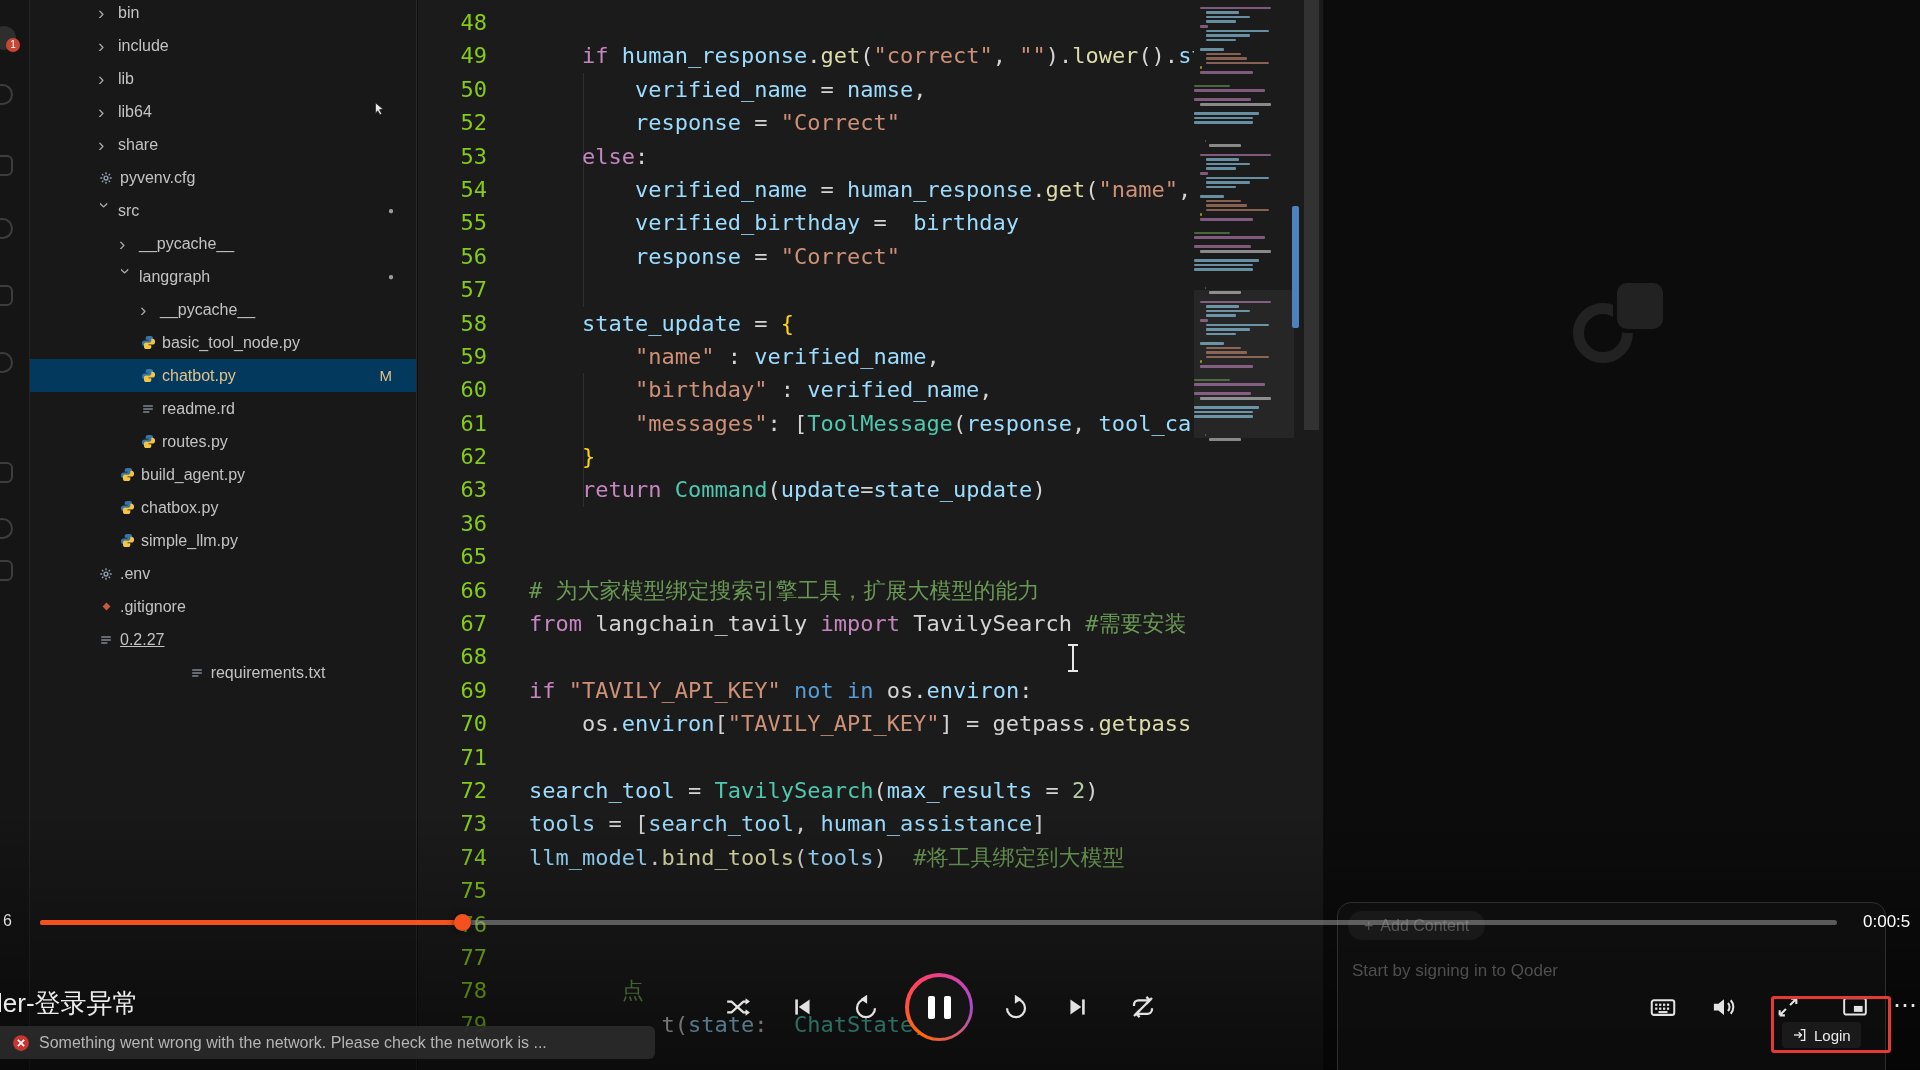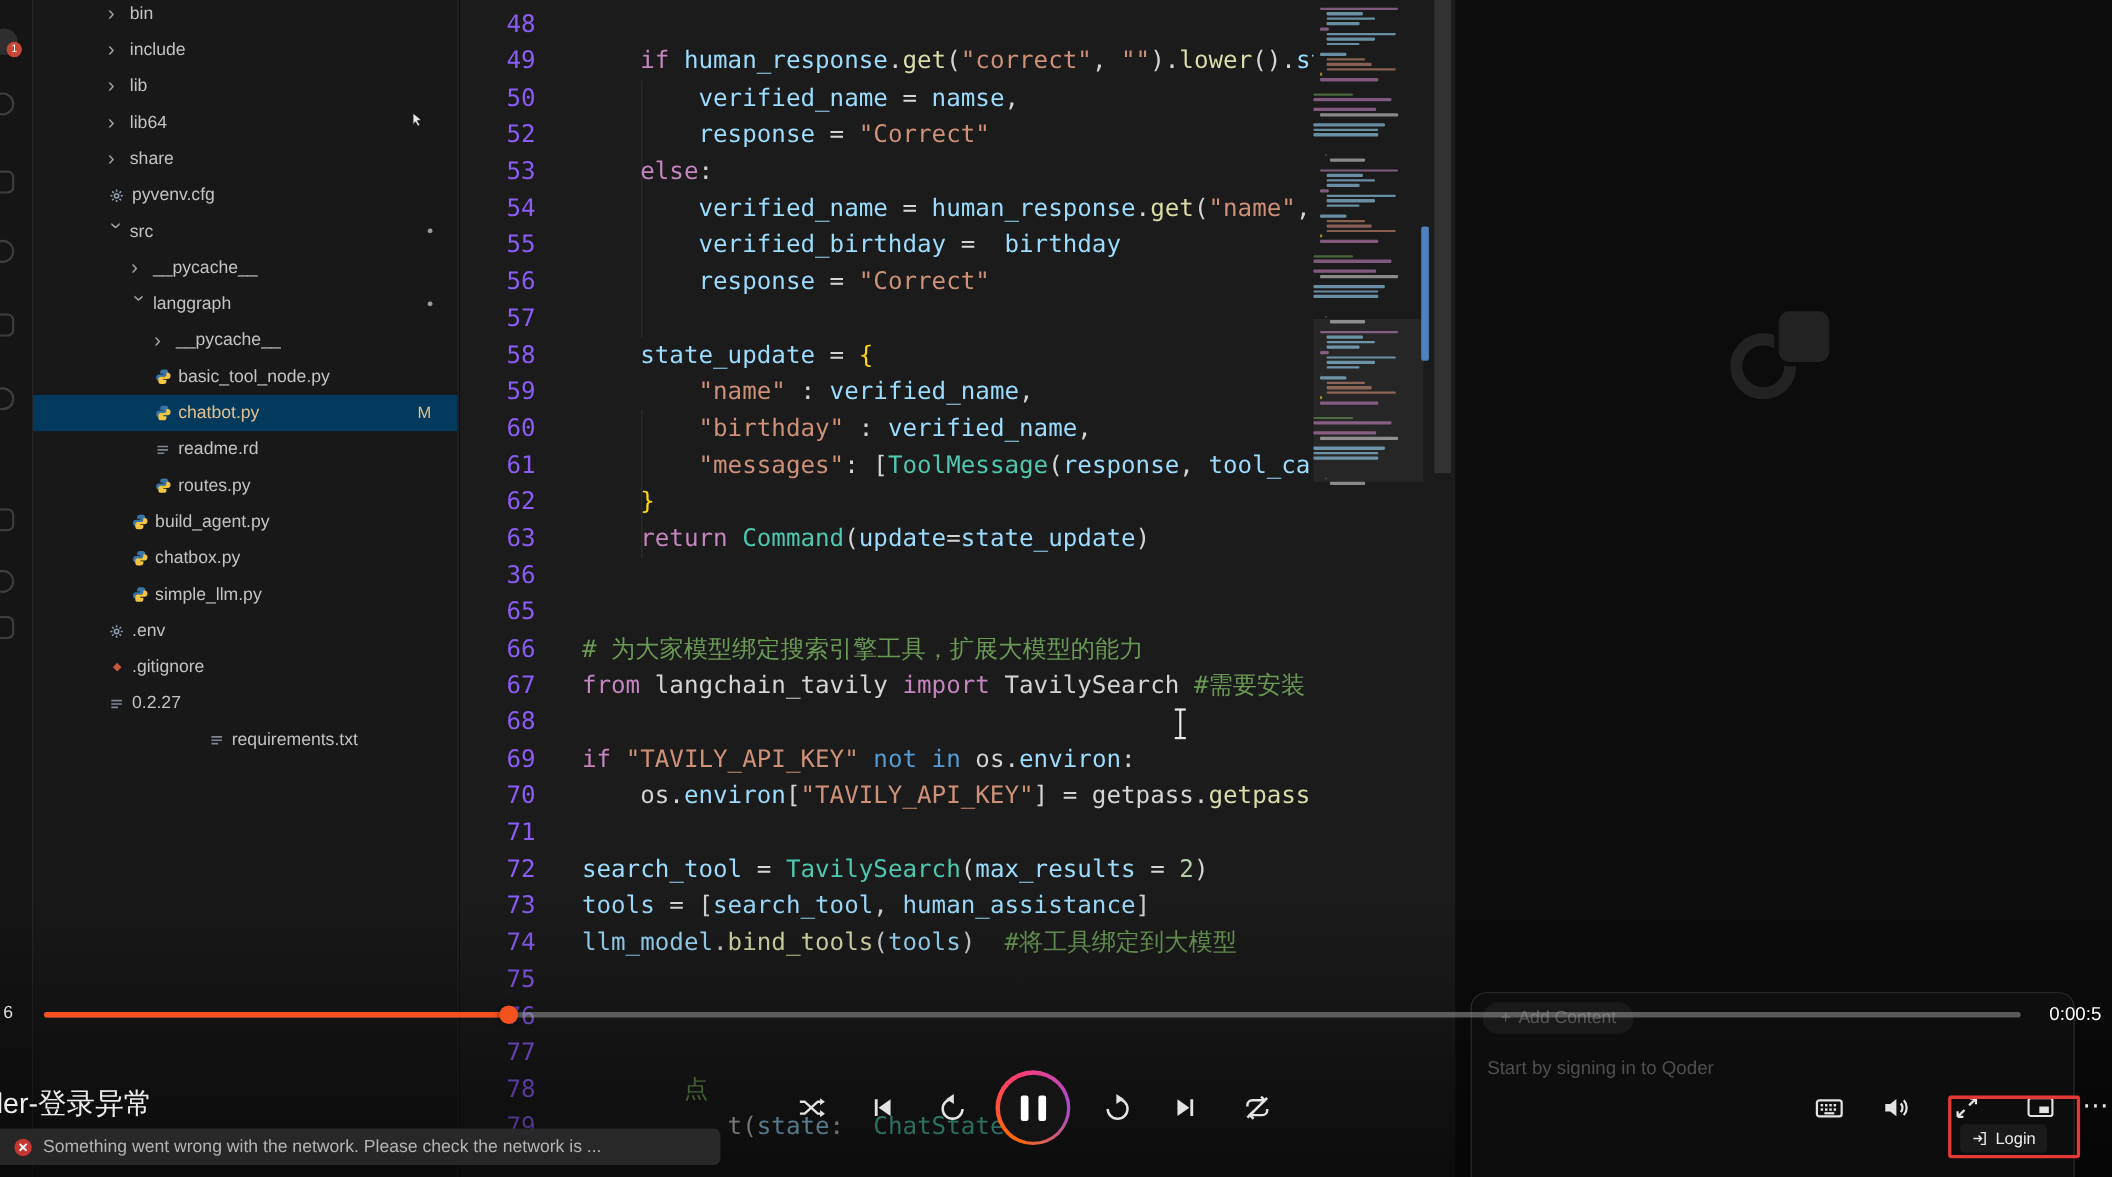--- a/index.html
+++ b/index.html
@@ -27,21 +27,21 @@
   .ficon{display:inline-flex;width:16px;justify-content:center}
   .tbadge{position:absolute;right:24px;color:#e2c08d;font-size:15px}
   .tdot{position:absolute;right:22px;color:#9b9b9b;font-size:10px}
   .tpointer{position:absolute;right:30px;top:7px}
 
   
   .editor{position:absolute;left:418px;top:0;width:905px;height:100%;background:#1b1b1b;z-index:1}
   .guide{position:absolute;width:1px;background:#2f2f2f}
   #code{position:absolute;left:0;top:6px;width:776px;overflow:hidden}
   .code-line{display:flex;height:33.4px;font-family:"DejaVu Sans Mono",monospace;font-size:22px;line-height:33.4px;white-space:pre}
-  .lnum{width:69px;text-align:right;color:#8b5cf6;flex:none}
+  .lnum{width:69px;text-align:right;color:#84cc16;flex:none}
   .lbody{padding-left:42px;flex:none}
   .ibeam{position:absolute;left:655px;top:644px;width:2px;height:26px;background:#e8e8e8}
   .ibeam:before,.ibeam:after{content:"";position:absolute;left:-4px;width:10px;height:2px;background:#e8e8e8}
   .ibeam:before{top:-1px}.ibeam:after{bottom:-1px}
 
   
   .minimap{position:absolute;left:776px;top:2px;width:100px}
   .mm-row{height:4.6px}
   .mm-bar{height:2.6px;border-radius:1px;opacity:.6}
   .mm-view{position:absolute;left:776px;top:290px;width:100px;height:148px;background:rgba(255,255,255,.05)}
@@ -238,21 +238,21 @@
           <span class="tlabel">.env</span>
         </div>
         <div class="tree-row" style="padding-left: 68px;">
           <span class="ficon">
             <svg viewBox="0 0 16 16" width="13" height="13">
               <rect x="4.6" y="4.6" width="6.8" height="6.8" transform="rotate(45 8 8)" fill="#c4593b"></rect>
             </svg>
           </span>
           <span class="tlabel">.gitignore</span>
         </div>
-        <div class="tree-row" style="padding-left: 68px;">
+        <div class="tree-row" style="padding-left: 68px; text-decoration: underline;">
           <span class="ficon">
             <svg viewBox="0 0 16 16" width="14" height="14">
               <g stroke="#7d8590" stroke-width="1.7">
                 <path d="M2.5 4.5h11M2.5 8h11M2.5 11.5h7"></path>
               </g>
             </svg>
           </span>
           <span class="tlabel">0.2.27</span>
         </div>
         <div class="tree-row" style="padding-left: 68px; justify-content: center;">

